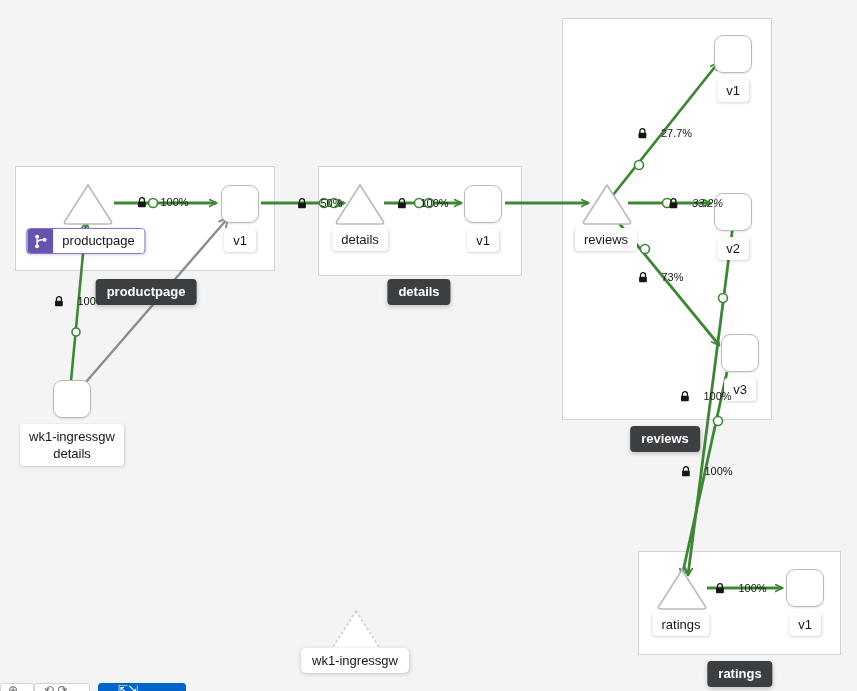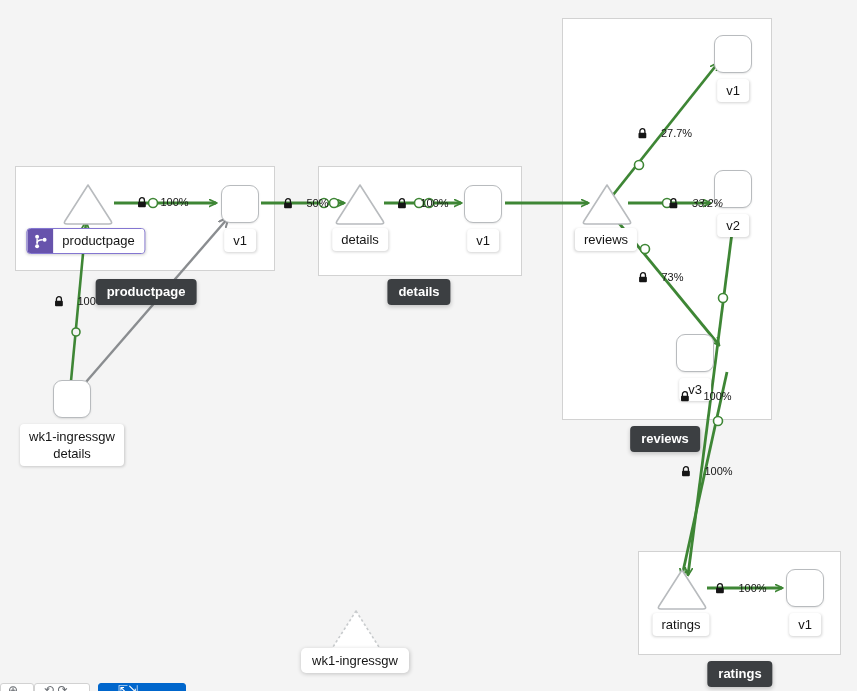--- a/index.html
+++ b/index.html
@@ -247,26 +247,26 @@
       </svg>
     </div>
     <div class="caption" style="left:25px;top:46px;">reviews</div>
   </div>
 
   <div class="node" style="left:714px;top:35px;">
     <div class="rbox"></div>
     <div class="caption" style="left:19px;top:44px;">v1</div>
   </div>
 
-  <div class="node" style="left:714px;top:170px;">
+  <div class="node" style="left:714px;top:193px;">
     <div class="rbox"></div>
     <div class="caption" style="left:19px;top:44px;">v2</div>
   </div>
 
-  <div class="node" style="left:676px;top:334px;border-radius:10px;">
+  <div class="node" style="left:721px;top:334px;border-radius:10px;">
     <div class="rbox"></div>
     <div class="caption" style="left:19px;top:44px;">v3</div>
   </div>
 
   <div class="node" style="left:656px;top:567px;">
     <div class="tri">
       <svg width="52" height="44" viewBox="0 0 52 44">
         <path d="M26 3 L49 39 Q51 42 47 42 L5 42 Q1 42 3 39 Z" fill="#ffffff" stroke="#b8bbbe" stroke-width="1.6" stroke-linejoin="round"></path>
       </svg>
     </div>
@@ -287,21 +287,21 @@
   </div>
 
   <div class="edge-label" style="left:80px;top:301px;">
     <svg class="lock" width="9" height="11" viewBox="0 0 9 11">
       <path d="M2 5 V3.2 A2.3 2.3 0 0 1 7 3.2 V5" fill="none" stroke="#151515" stroke-width="1.3"></path>
       <rect x="0.6" y="4.7" width="7.8" height="5.6" rx="1" fill="#151515"></rect>
     </svg>
     <span class="pct">100%</span>
   </div>
 
-  <div class="edge-label" style="left:306px;top:203px;">
+  <div class="edge-label" style="left:320px;top:203px;">
     <svg class="lock" width="9" height="11" viewBox="0 0 9 11">
       <path d="M2 5 V3.2 A2.3 2.3 0 0 1 7 3.2 V5" fill="none" stroke="#151515" stroke-width="1.3"></path>
       <rect x="0.6" y="4.7" width="7.8" height="5.6" rx="1" fill="#151515"></rect>
     </svg>
     <span class="pct">50%</span>
   </div>
 
   <div class="edge-label" style="left:423px;top:203px;">
     <svg class="lock" width="9" height="11" viewBox="0 0 9 11">
       <path d="M2 5 V3.2 A2.3 2.3 0 0 1 7 3.2 V5" fill="none" stroke="#151515" stroke-width="1.3"></path>

